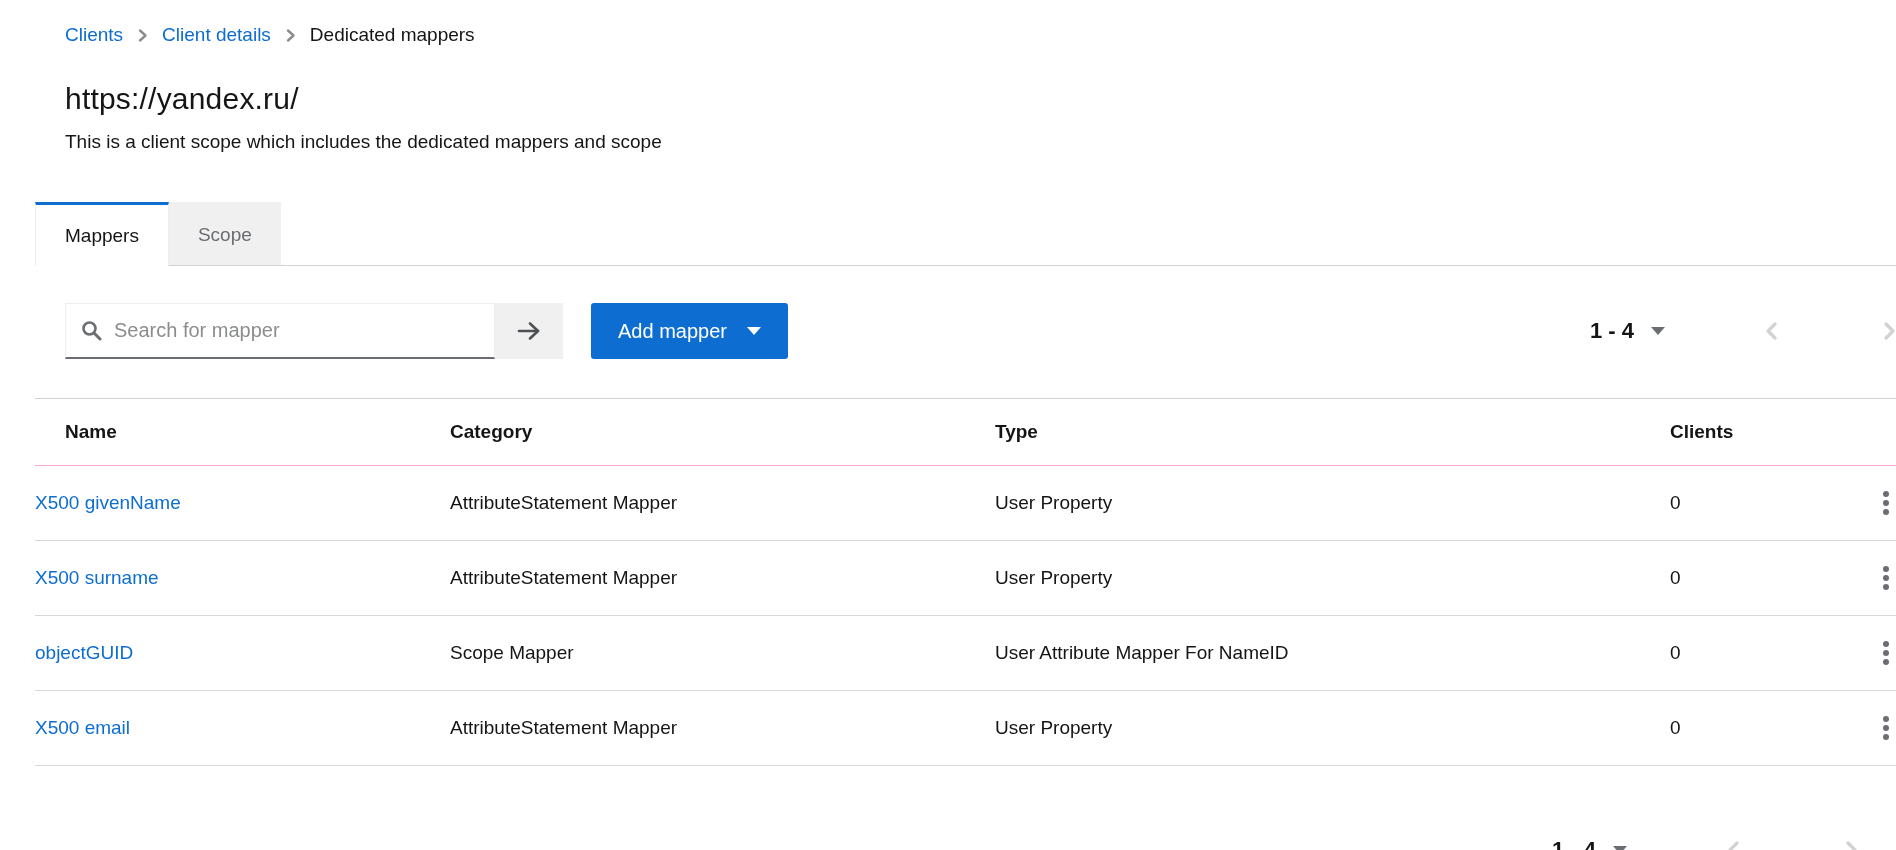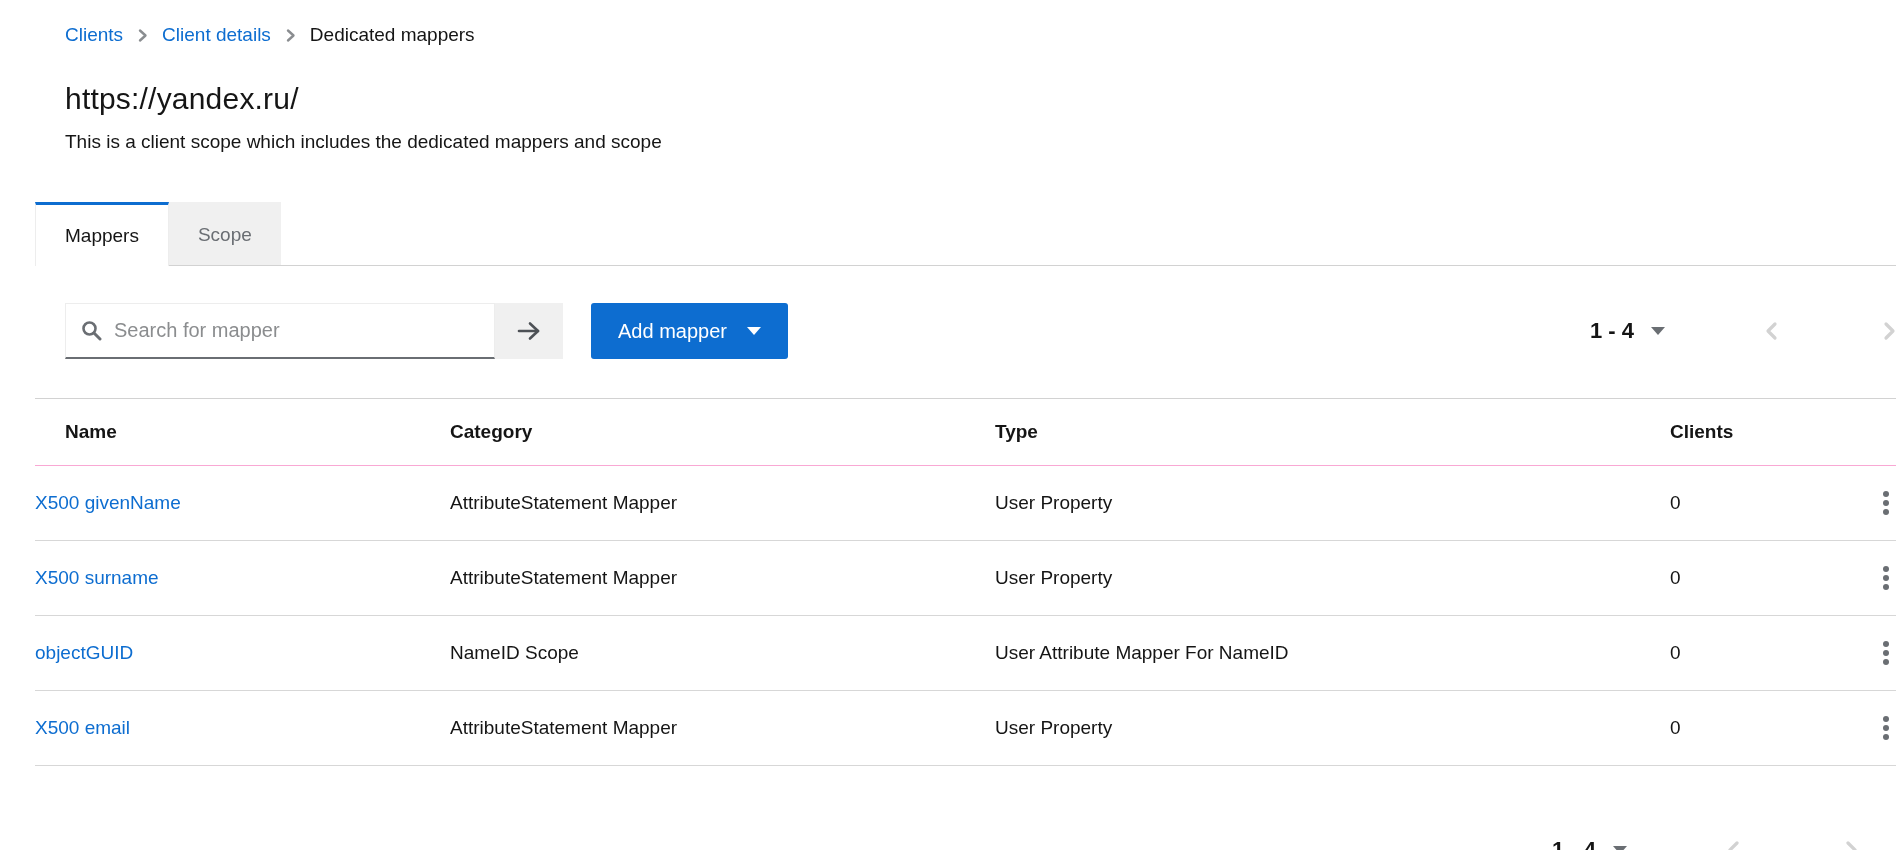--- a/index.html
+++ b/index.html
@@ -291,21 +291,21 @@
         <td>
             <button class="kebab-btn">
               <span class="dot"></span>
               <span class="dot"></span>
               <span class="dot"></span>
             </button>
           </td>
       </tr>
       <tr>
         <td><a class="cell-link">objectGUID</a></td>
-        <td>NameID Scope</td>
+        <td>Scope Mapper</td>
         <td>User Attribute Mapper For NameID</td>
         <td>0</td>
         <td>
             <button class="kebab-btn">
               <span class="dot"></span>
               <span class="dot"></span>
               <span class="dot"></span>
             </button>
           </td>
       </tr>

